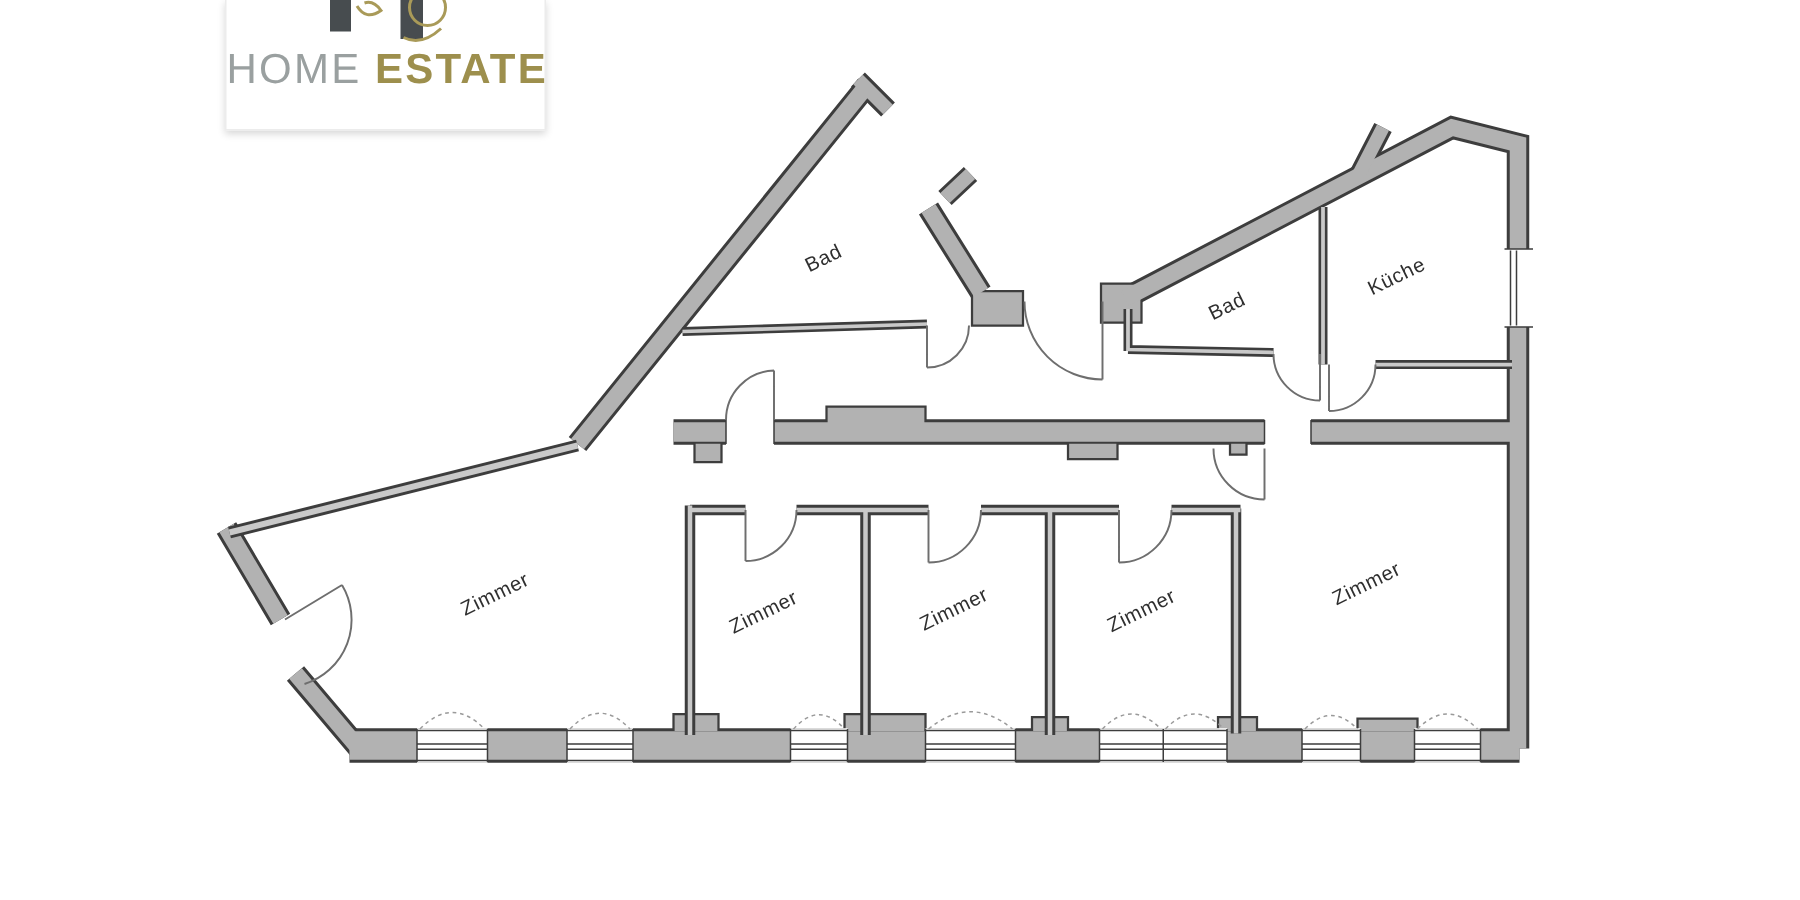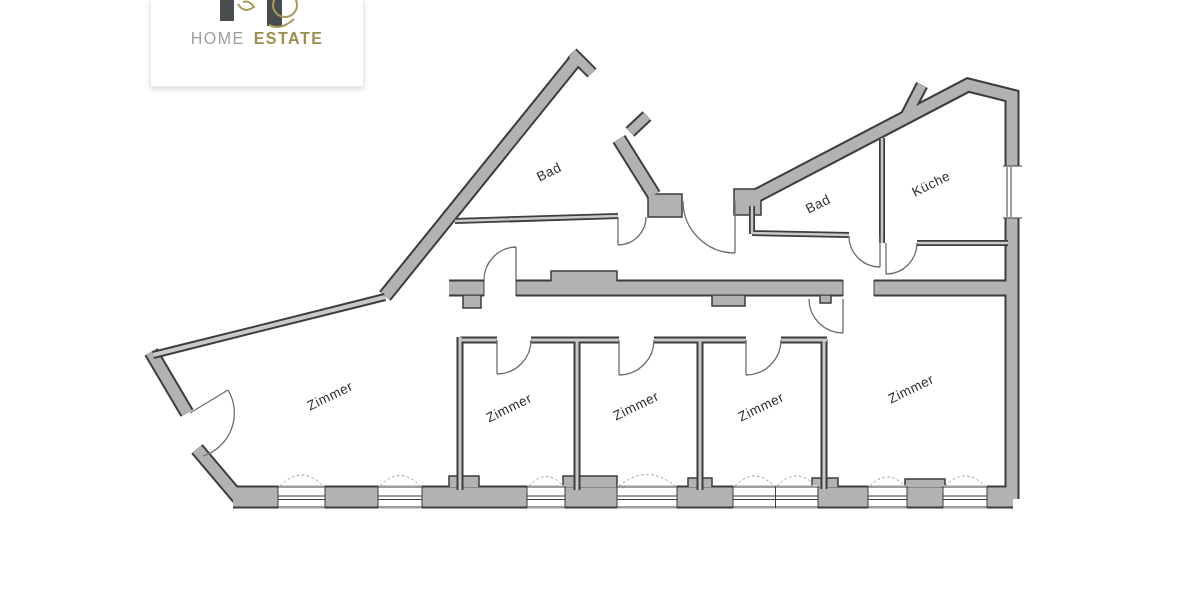--- a/index.html
+++ b/index.html
@@ -9,21 +9,21 @@
   }
   #plan-svg{position:absolute;left:0;top:0;}
   
   .logo-card{
     position:absolute;left:150px;top:0;width:212px;height:86px;background:#ffffff;
     border:1px solid #ececec;border-top:none;box-shadow:0 2px 5px rgba(0,0,0,.16);
   }
   .logo-mark{position:absolute;left:0;top:0;}
   .logo-text{
     position:absolute;left:0;top:30px;width:100%;text-align:center;
-    font-size:16px;letter-spacing:1.5px;white-space:nowrap;
+    font-size:28px;letter-spacing:1.5px;white-space:nowrap;
   }
   .logo-home{color:#9aa0a0;font-weight:400;}
   .logo-estate{color:#9d8f4d;font-weight:700;margin-left:9px;}
   
   .room-label{
     position:absolute;font-size:13.5px;color:#2f2f2f;white-space:nowrap;
     transform:translate(-50%,-50%) rotate(-26deg);letter-spacing:.5px;
   }
   #lbl-bad-top   {left:549px;top:172px;}
   #lbl-bad-right {left:818px;top:204px;}

